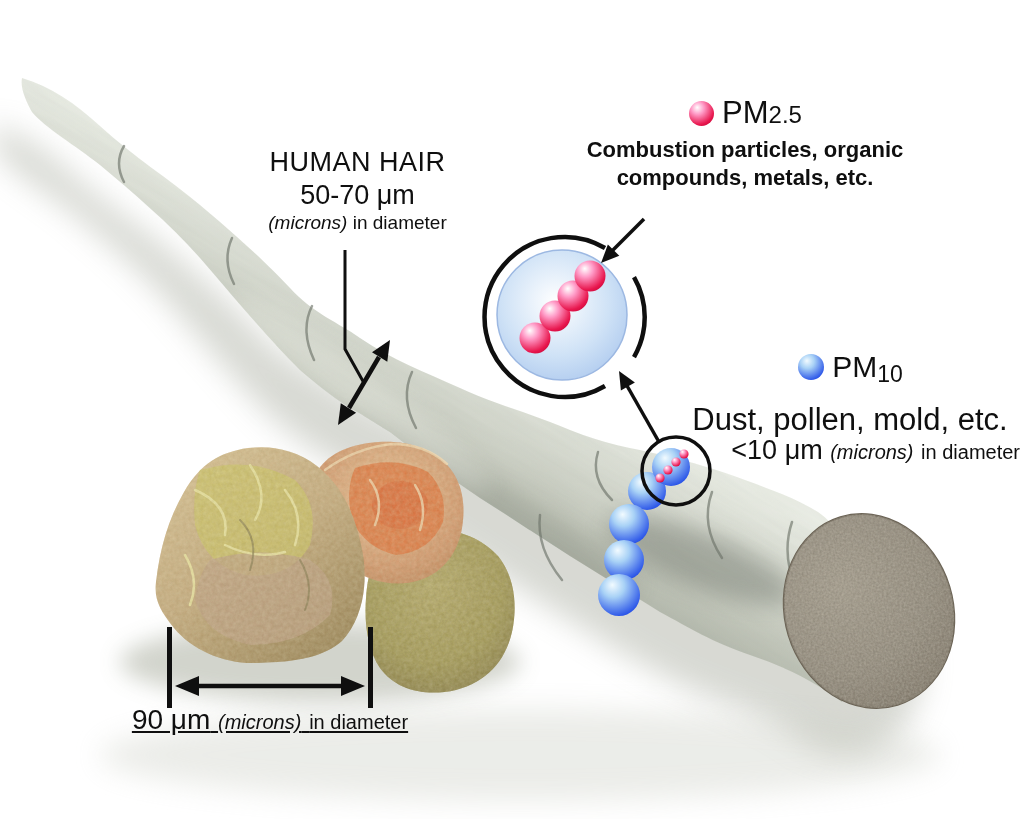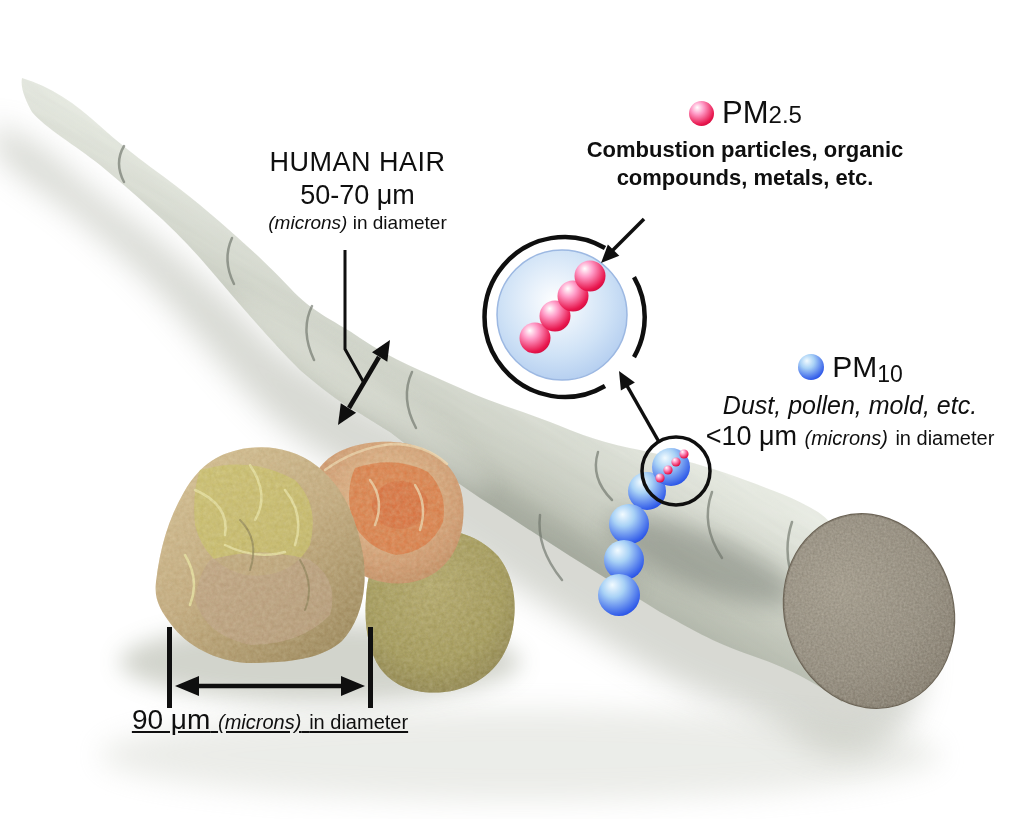--- a/index.html
+++ b/index.html
@@ -23,22 +23,22 @@
   .pm25-label .pm-name { font-size:31px; }
   .pm25-label .pm-sub  { font-size:24px; }
   .pm25-label .t-desc { font-size:22px; line-height:28px;font-weight:bold; }
   .pm25-label .t-size-line { font-size:26px; line-height:31px; margin-top:2px; }
   .pm25-label .t-small { font-size:19px; }
   
   .pm10-label { left:680px; top:349px; width:340px; }
   .pm10-label .pm-header { line-height:36px; }
   .pm10-label .pm-name { font-size:30px; }
   .pm10-label .pm-sub  { font-size:23px; position:relative; top:5px; }
-  .pm10-label .t-desc { font-size:25px; line-height:29px; margin-top:1px;font-style:italic; }
-  .pm10-label .t-size-line { font-size:27px; line-height:31px; margin-top:1px; }
+  .pm10-label .t-desc { font-size:31px; line-height:29px; margin-top:15px; }
+  .pm10-label .t-size-line { font-size:27px; line-height:31px; margin-top:1px;text-align:right; }
   .pm10-label .t-small { font-size:20px; }
   
   .sand-label { left:105px; top:703px; width:330px;text-decoration:underline; }
   .sand-label .t-size-line { font-size:28px; line-height:33px; }
   .sand-label .t-small { font-size:20px; }
   .sand-label .t-title { font-size:27px; line-height:33px; letter-spacing:1px; margin-top:1px; }
   .pm-dot { vertical-align:-4px; margin-right:7px; }
   i { font-style:italic; }
 </style>
 </head>

